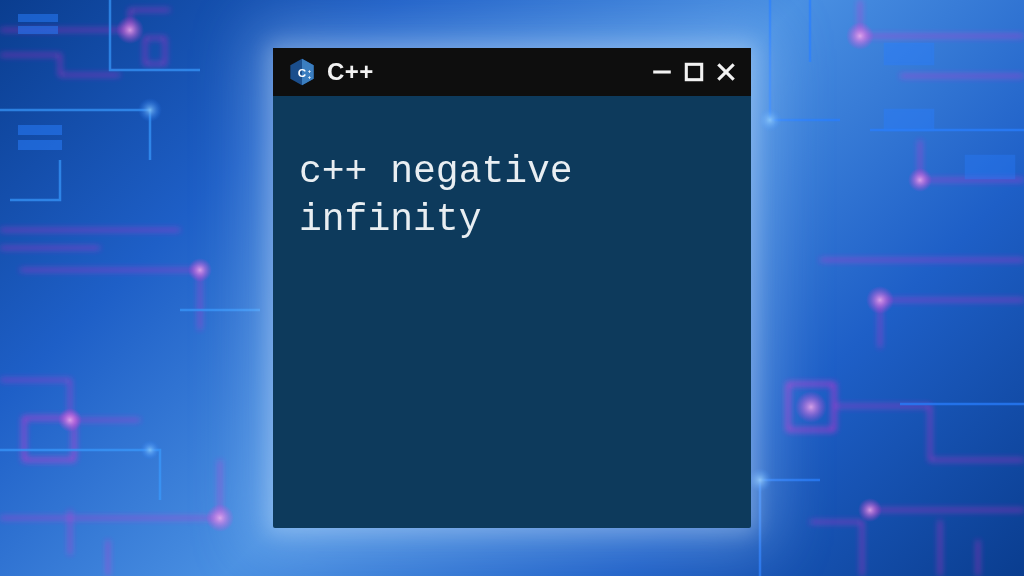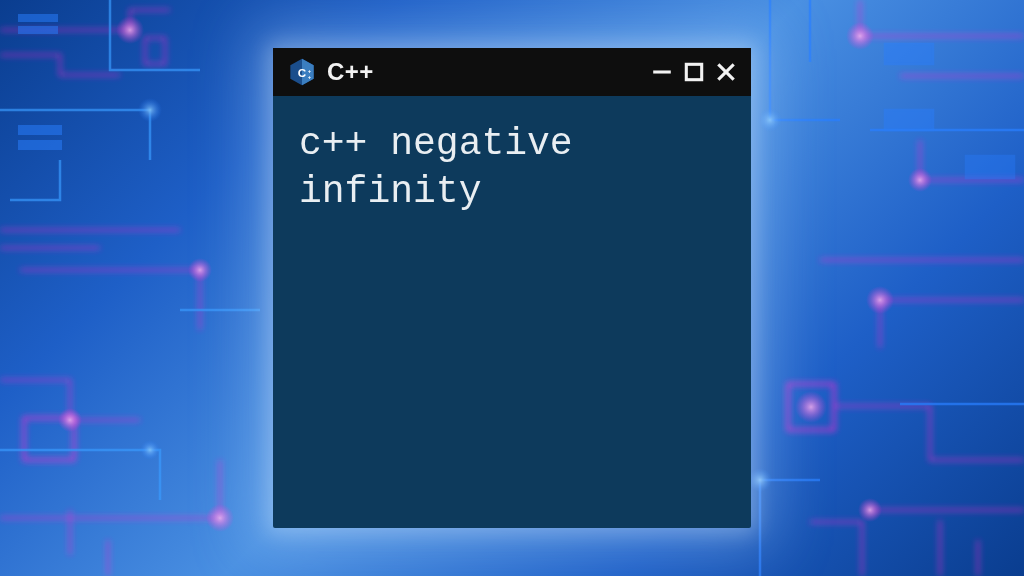--- a/index.html
+++ b/index.html
@@ -91,20 +91,21 @@
     }
     
     .content {
       flex: 1;
       padding: 24px 26px;
       color: #e9eef2;
       font-family: "Consolas", "Monaco", "Courier New", monospace;
       font-size: 38px;
       line-height: 1.25;
       word-wrap: break-word;
+      margin-top: 28px;
     }
   </style>
 </head>
 <body>
 
 <div class="circuit-bg">
   <svg viewBox="0 0 1024 576" preserveAspectRatio="xMidYMid slice">
 
     <defs>
       <radialGradient id="glowBlue" cx="50%" cy="50%">

